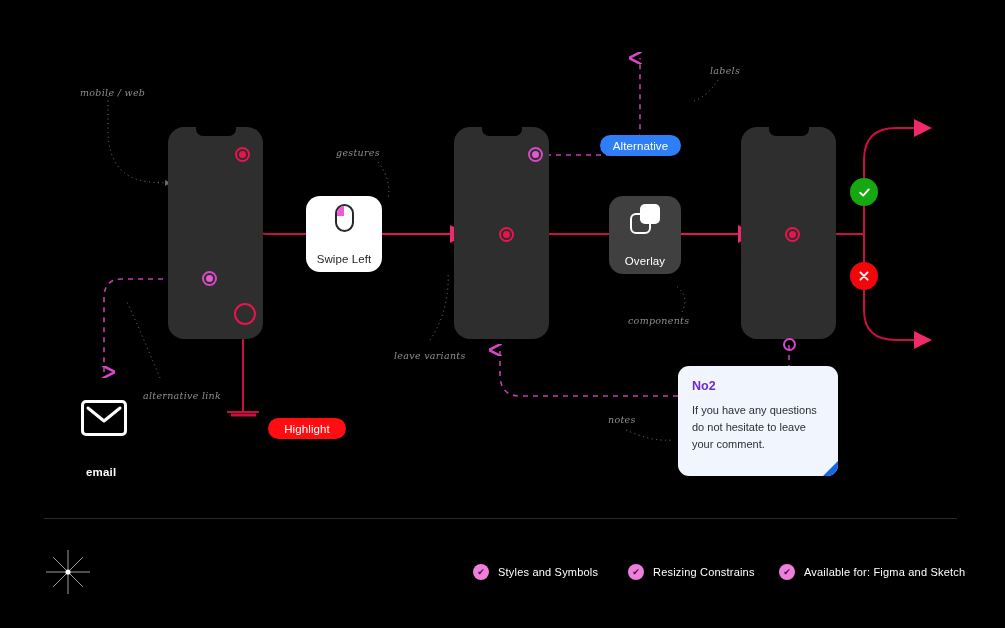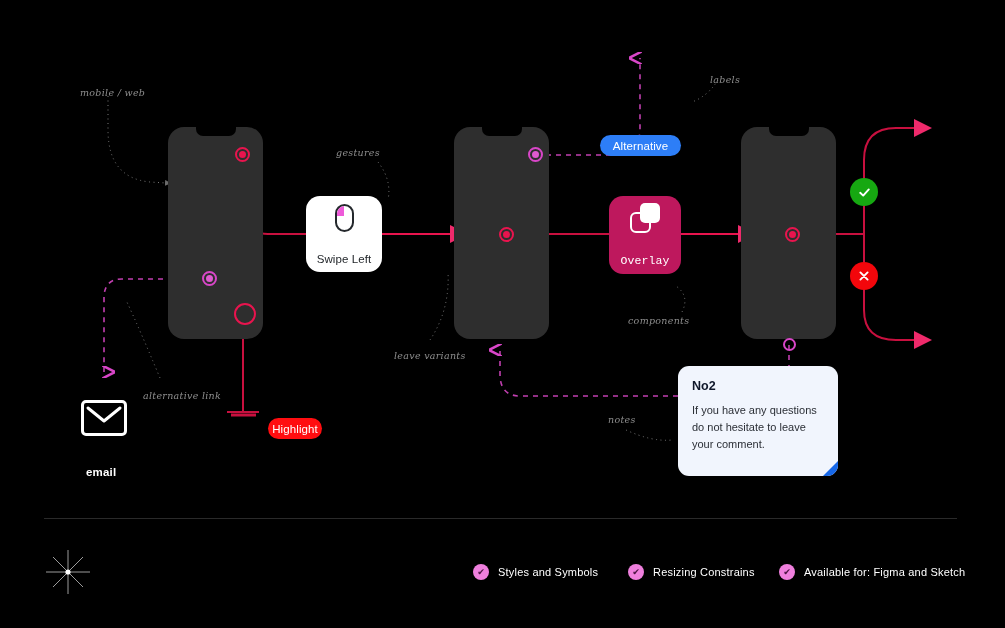--- a/index.html
+++ b/index.html
@@ -46,21 +46,21 @@
 
   
   .card {
     position: absolute;
     border-radius: 14px;
     display: flex; flex-direction: column;
     align-items: center; justify-content: center;
     gap: 21px;
   }
   .card-white { background: #ffffff; }
-  .card-pink  { background: #be185d; font-family: Liberation Mono, monospace; }
+  .card-pink  { background: #404040; }
   .card-label { font-size: 11.5px; letter-spacing: .1px; }
   .card-white .card-label { color: #24282c; }
   .card-pink  .card-label { color: #ffffff; }
 
   
   .mouse {
     position: relative;
     width: 19px; height: 28px;
     border: 2px solid #24282c;
     border-radius: 10px;
@@ -124,21 +124,21 @@
 
   
   .note {
     position: absolute;
     width: 160px; height: 110px;
     background: #f1f5fd;
     border-radius: 11px;
     padding: 13px 14px 0 14px;
     overflow: hidden;
   }
-  .note-title { font-size: 12.5px; font-weight: bold; color: #0f172a; margin-bottom: 9px; }
+  .note-title { font-size: 12.5px; font-weight: bold; color: #6d28d9; margin-bottom: 9px; }
   .note-body  { font-size: 11px; color: #2b2f36; line-height: 1.55; }
   .note-fold {
     position: absolute; right: 0; bottom: 0;
     width: 0; height: 0;
     border-left: 15px solid transparent;
     border-bottom: 15px solid #1667e8;
   }
 
   
   .hand {
@@ -259,21 +259,21 @@
     <div class="ovl">
       <div class="sq-back"></div>
       <div class="sq-front"></div>
     </div>
     <div class="card-label">Overlay</div>
   </div>
 
   <div class="pill pill-blue" style="left:600px; top:91px; width:81px; height:21px;">
     <span>Alternative</span>
   </div>
-  <div class="pill pill-red" style="left:268px; top:418px; width:54px; height:21px;">
+  <div class="pill pill-red" style="left:268px; top:418px; width:78px; height:21px;">
     <span>Highlight</span>
   </div>
 
   <div class="badge badge-ok" style="left:850px; top:178px;">
     <svg width="15" height="15" viewBox="0 0 15 15">
       <path d="M3.2,7.8 L6.2,10.6 L11.8,4.4" fill="none" stroke="#fff" stroke-width="1.9" stroke-linecap="round" stroke-linejoin="round"></path>
     </svg>
   </div>
   <div class="badge badge-fail" style="left:850px; top:262px;">
     <svg width="14" height="14" viewBox="0 0 14 14">
@@ -289,21 +289,21 @@
   <div class="mail-label" style="left:86px; top:442px;">email</div>
 
   <div class="note" style="left:678px; top:366px;">
     <div class="note-title">No2</div>
     <div class="note-body">If you have any questions do not hesitate to leave your comment.</div>
     <div class="note-fold"></div>
   </div>
 
   <div class="hand" style="left:80px; top:87px;">mobile / web</div>
   <div class="hand" style="left:336px; top:147px;">gestures</div>
-  <div class="hand" style="left:710px; top:74px;">labels</div>
+  <div class="hand" style="left:710px; top:65px;">labels</div>
   <div class="hand" style="left:143px; top:390px;">alternative link</div>
   <div class="hand" style="left:394px; top:350px;">leave variants</div>
   <div class="hand" style="left:628px; top:315px;">components</div>
   <div class="hand" style="left:608px; top:414px;">notes</div>
 
   <div class="divider"></div>
 
   <svg class="layer">
     <g transform="translate(68,572)" stroke="#cfcfcf" stroke-width="1" fill="none">
       <path d="M0,-22 L0,22 M-22,0 L22,0 M-15,-15 L15,15 M15,-15 L-15,15" opacity="0.75"></path>

